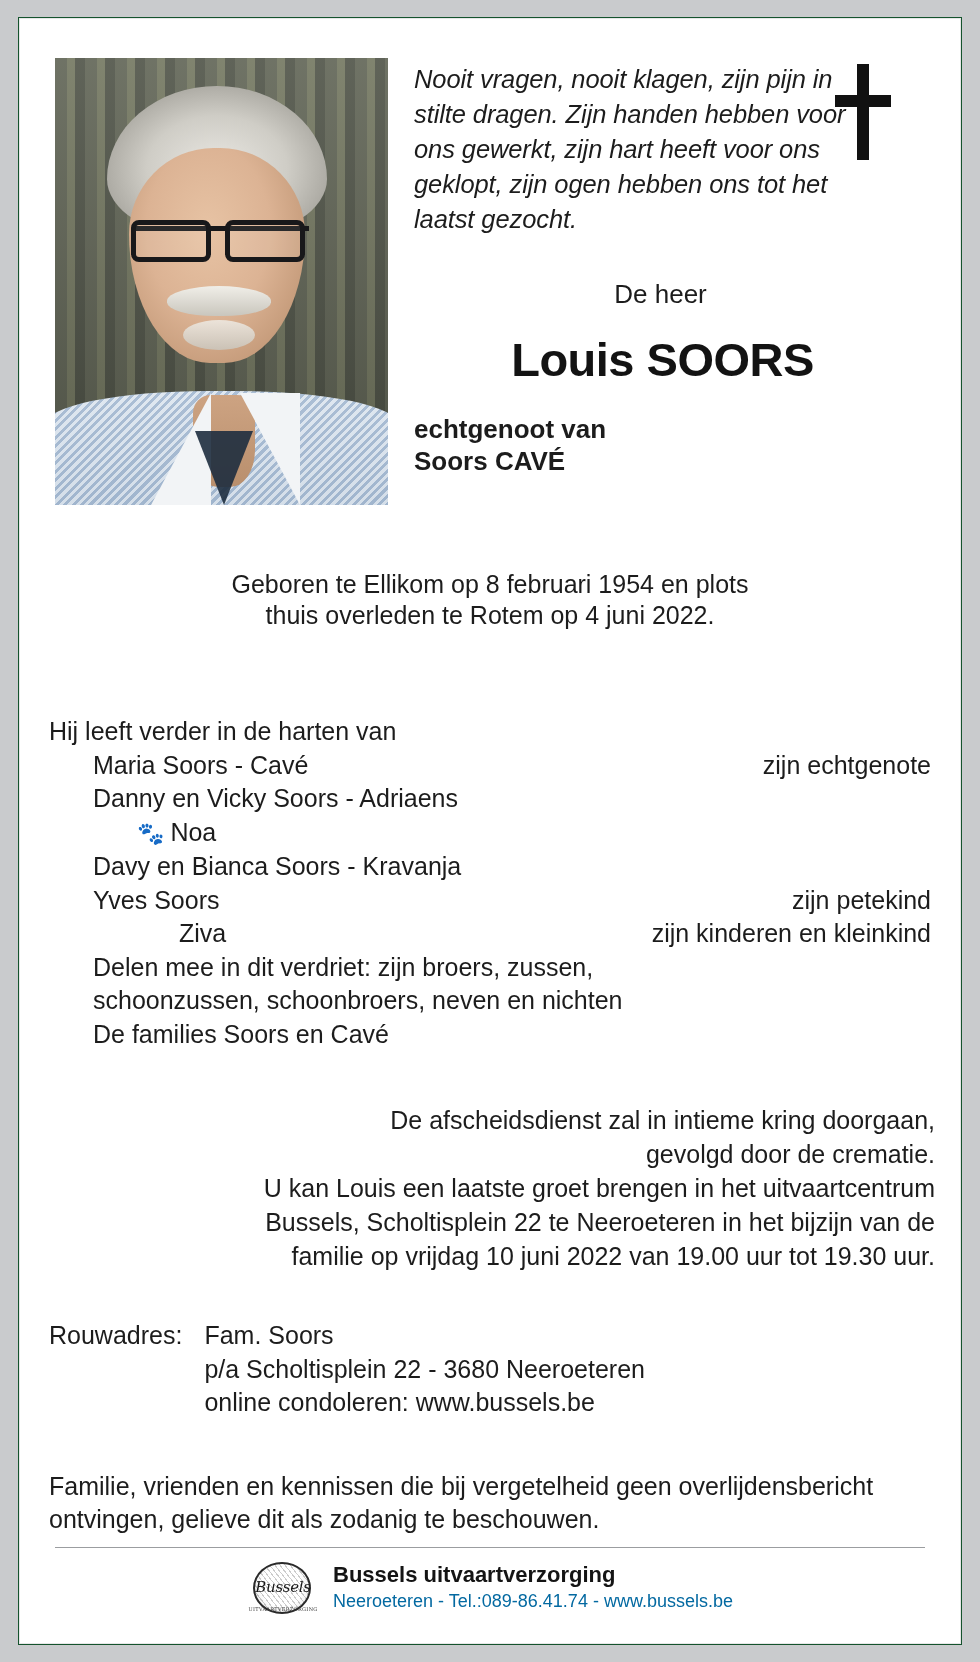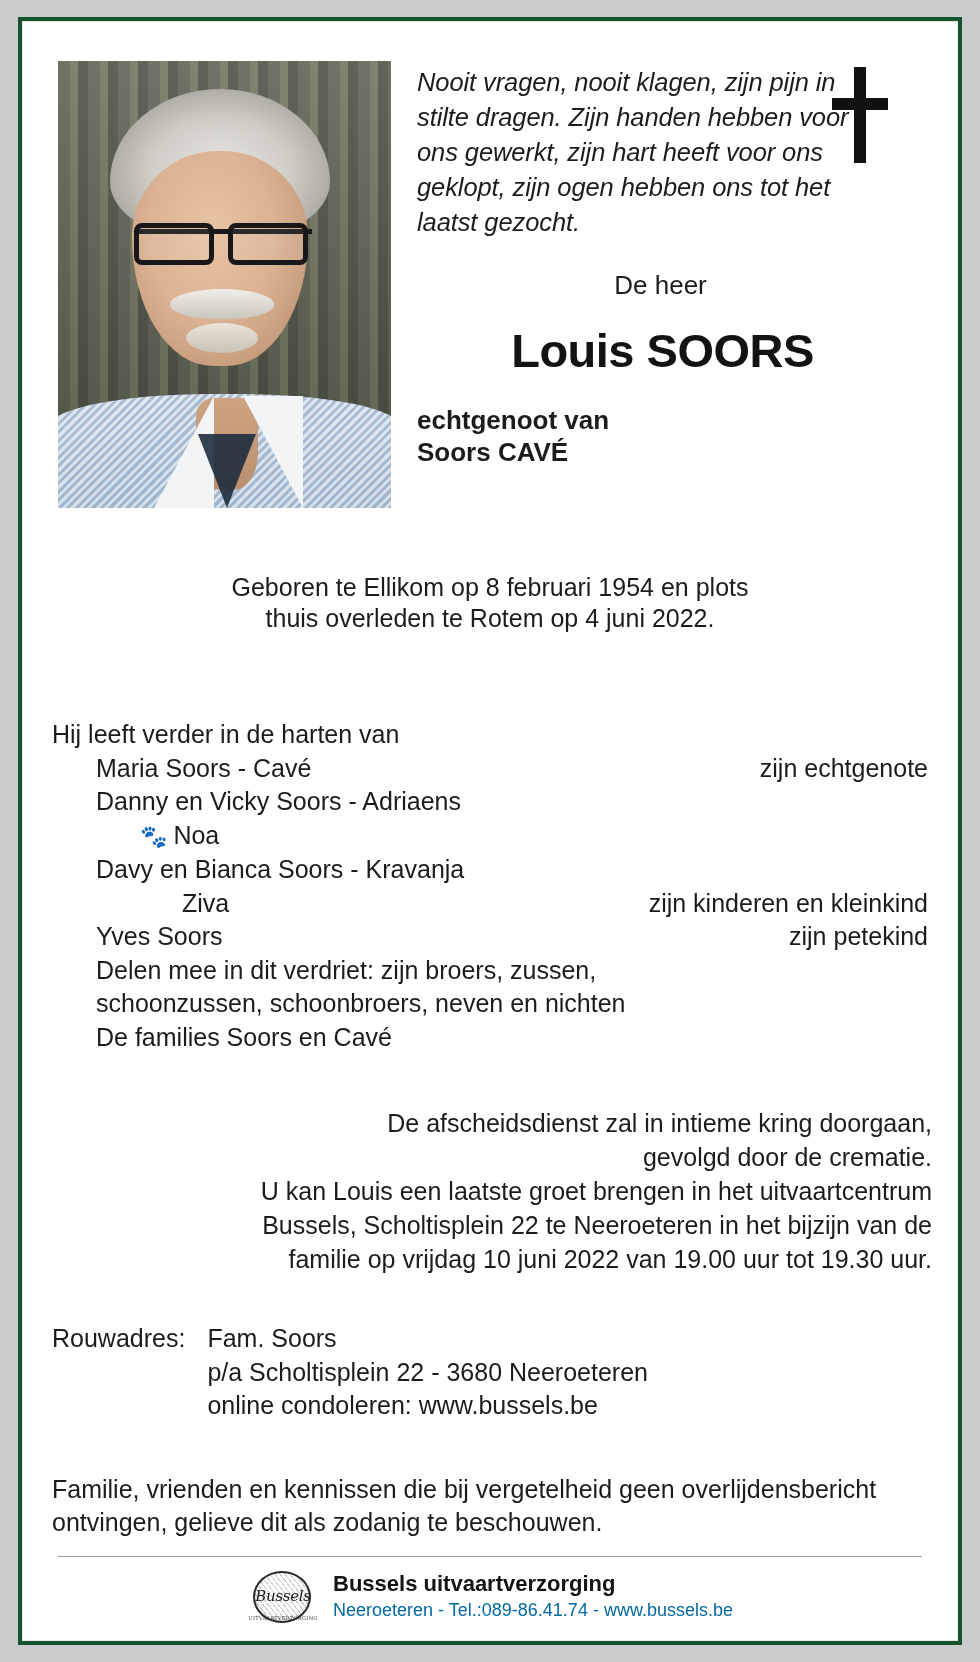--- a/index.html
+++ b/index.html
@@ -13,21 +13,21 @@
     align-items: center;
     justify-content: center;
     overflow: hidden;
   }
 
   .card {
     position: relative;
     width: 944px;
     height: 1628px;
     background: #ffffff;
-    border: 4px solid #14532d;
+    border: 1px solid #14532d;
     box-shadow: 0 0 0 1px #e6e7e8 inset;
     padding: 0;
     overflow: hidden;
   }
 
   
   .top {
     display: flex;
     padding: 40px 36px 0 36px;
   }
@@ -181,21 +181,21 @@
     color: #1c1c1c;
     letter-spacing: -0.1px;
     width: 460px;
     padding-top: 4px;
   }
 
   .deheer {
     text-align: center;
     font-size: 26px;
     color: #1c1c1c;
-    margin-top: 30px;
+    margin-top: 42px;
     padding-right: 18px;
   }
 
   .bigname {
     text-align: center;
     font-size: 47px;
     font-weight: bold;
     color: #131313;
     letter-spacing: -0.5px;
     margin-top: 22px;
@@ -270,21 +270,21 @@
     margin-top: 50px;
     padding: 0 30px;
     font-size: 25px;
     line-height: 33.5px;
     color: #1c1c1c;
   }
 
   
   .footer {
     position: absolute;
-    left: 0; right: 0; bottom: 0;
+    left: 0; right: 0; bottom: 12px;
     padding: 0 36px 16px 36px;
     border-radius: 28px;
   }
   .rule {
     height: 1px;
     background: #9b9da0;
     margin-bottom: 12px;
   }
   .foot-inner {
     display: flex;
@@ -402,26 +402,26 @@
         </div>
         <div class="fam-row">
           <span class="fam-left ind-2"><span class="paw">🐾</span>Noa</span>
           <span class="fam-right"></span>
         </div>
         <div class="fam-row">
           <span class="fam-left ind-1">Davy en Bianca Soors - Kravanja</span>
           <span class="fam-right"></span>
         </div>
         <div class="fam-row">
+          <span class="fam-left ind-1">Yves Soors</span>
+          <span class="fam-right">zijn petekind</span>
+        </div>
+        <div class="fam-row">
           <span class="fam-left ind-3">Ziva</span>
           <span class="fam-right">zijn kinderen en kleinkind</span>
-        </div>
-        <div class="fam-row">
-          <span class="fam-left ind-1">Yves Soors</span>
-          <span class="fam-right">zijn petekind</span>
         </div>
         <div class="fam-row">
           <span class="fam-left ind-1">Delen mee in dit verdriet: zijn broers, zussen,</span>
           <span class="fam-right"></span>
         </div>
         <div class="fam-row">
           <span class="fam-left ind-1">schoonzussen, schoonbroers, neven en nichten</span>
           <span class="fam-right"></span>
         </div>
         <div class="fam-row">

